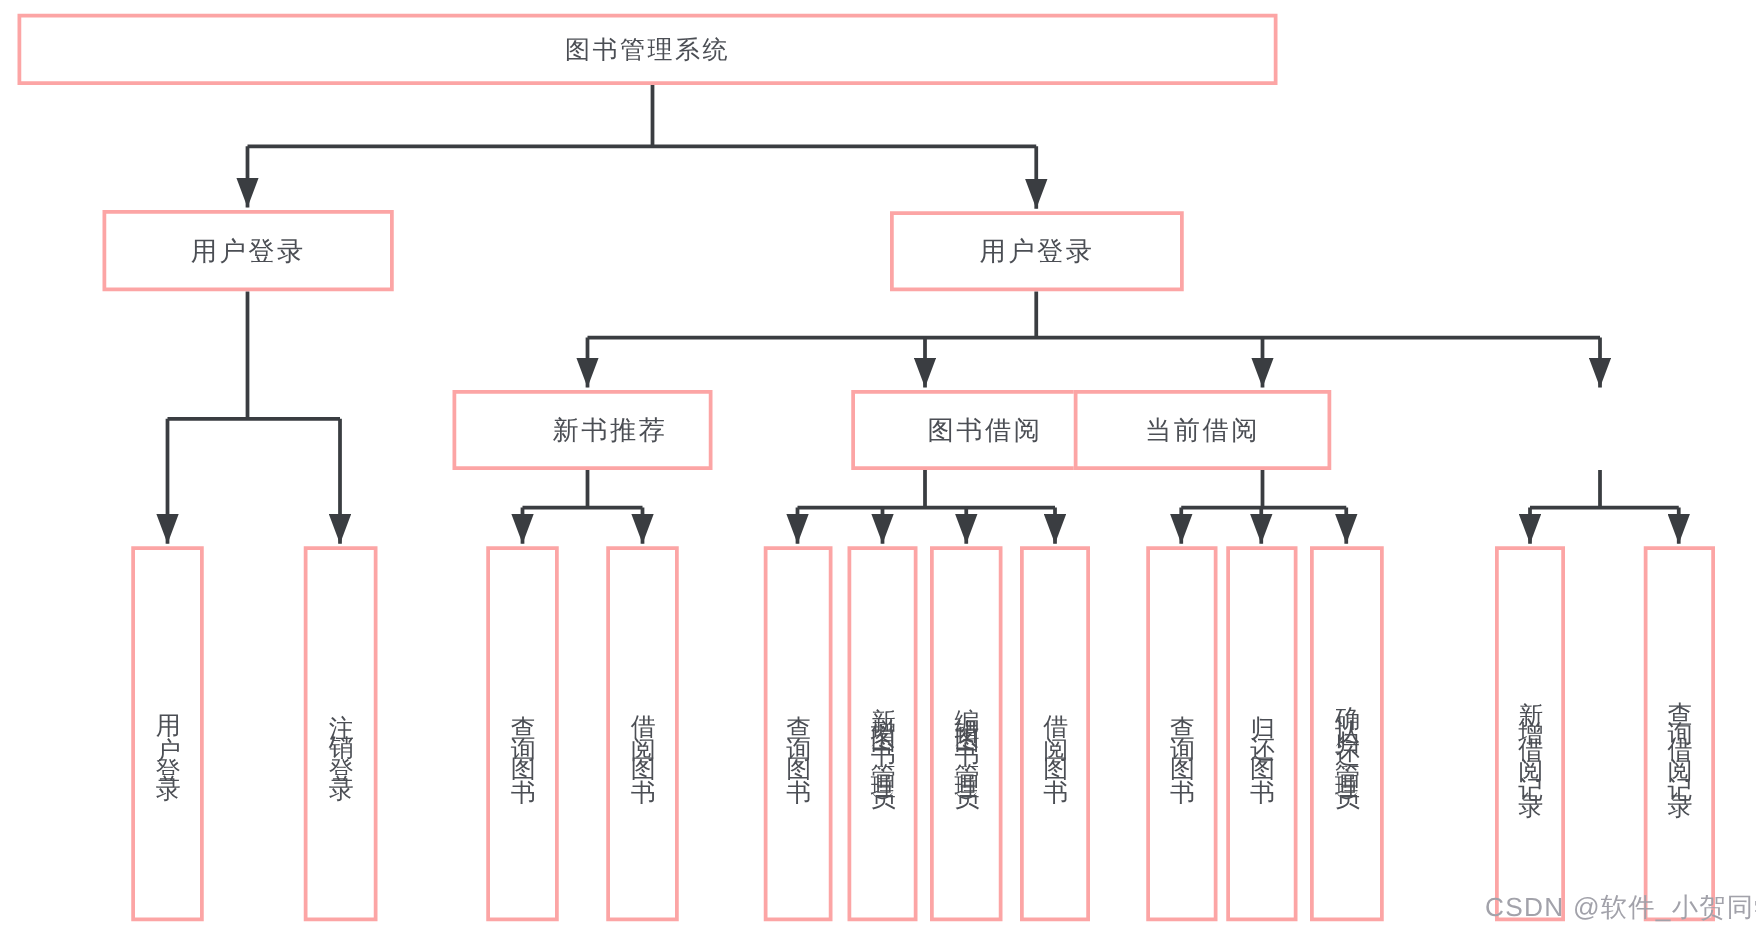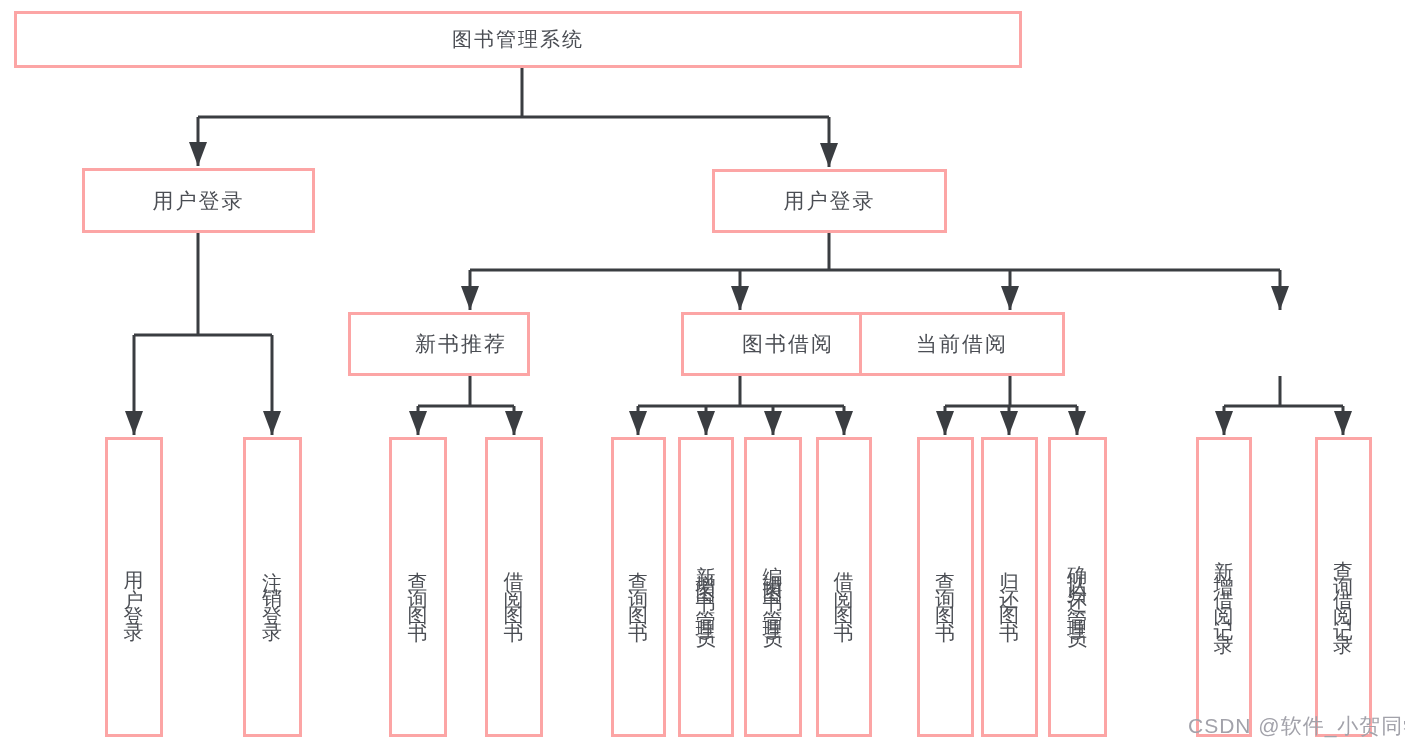--- a/index.html
+++ b/index.html
@@ -81,21 +81,21 @@
     <path d="M1077 406 V435" fill="none" stroke="#3a3d41" stroke-width="3" marker-end="url(#arw)"></path>
     <path d="M1224 406 V435" fill="none" stroke="#3a3d41" stroke-width="3" marker-end="url(#arw)"></path>
     <path d="M1343 406 V435" fill="none" stroke="#3a3d41" stroke-width="3" marker-end="url(#arw)"></path>
   </svg>
 
   <div class="node" style="left:14px;top:11px;width:1008px;height:57px;font-size:20px;">图书管理系统</div>
 
   <div class="node" style="left:82px;top:168px;width:233px;height:65px;">用户登录</div>
   <div class="node" style="left:712px;top:169px;width:235px;height:64px;">用户登录</div>
 
-  <div class="node" style="left:348px;top:312px;width:182px;height:64px;padding-left:44px;">新书推荐</div>
+  <div class="node" style="left:362px;top:312px;width:208px;height:64px;padding-left:44px;">新书推荐</div>
   <div class="node" style="left:633px;top:312px;width:214px;height:64px;margin-left:48px;">图书借阅</div>
   <div class="node" style="left:859px;top:312px;width:206px;height:64px;">当前借阅</div>
 
   <div class="node leaf" style="left:105px;top:437px;width:58px;height:300px;">用户登录</div>
   <div class="node leaf" style="left:243px;top:437px;width:59px;height:300px;">注销登录</div>
 
   <div class="node leaf" style="left:389px;top:437px;width:58px;height:300px;">查询图书</div>
   <div class="node leaf" style="left:485px;top:437px;width:58px;height:300px;">借阅图书</div>
 
   <div class="node leaf" style="left:611px;top:437px;width:55px;height:300px;">查询图书</div>

